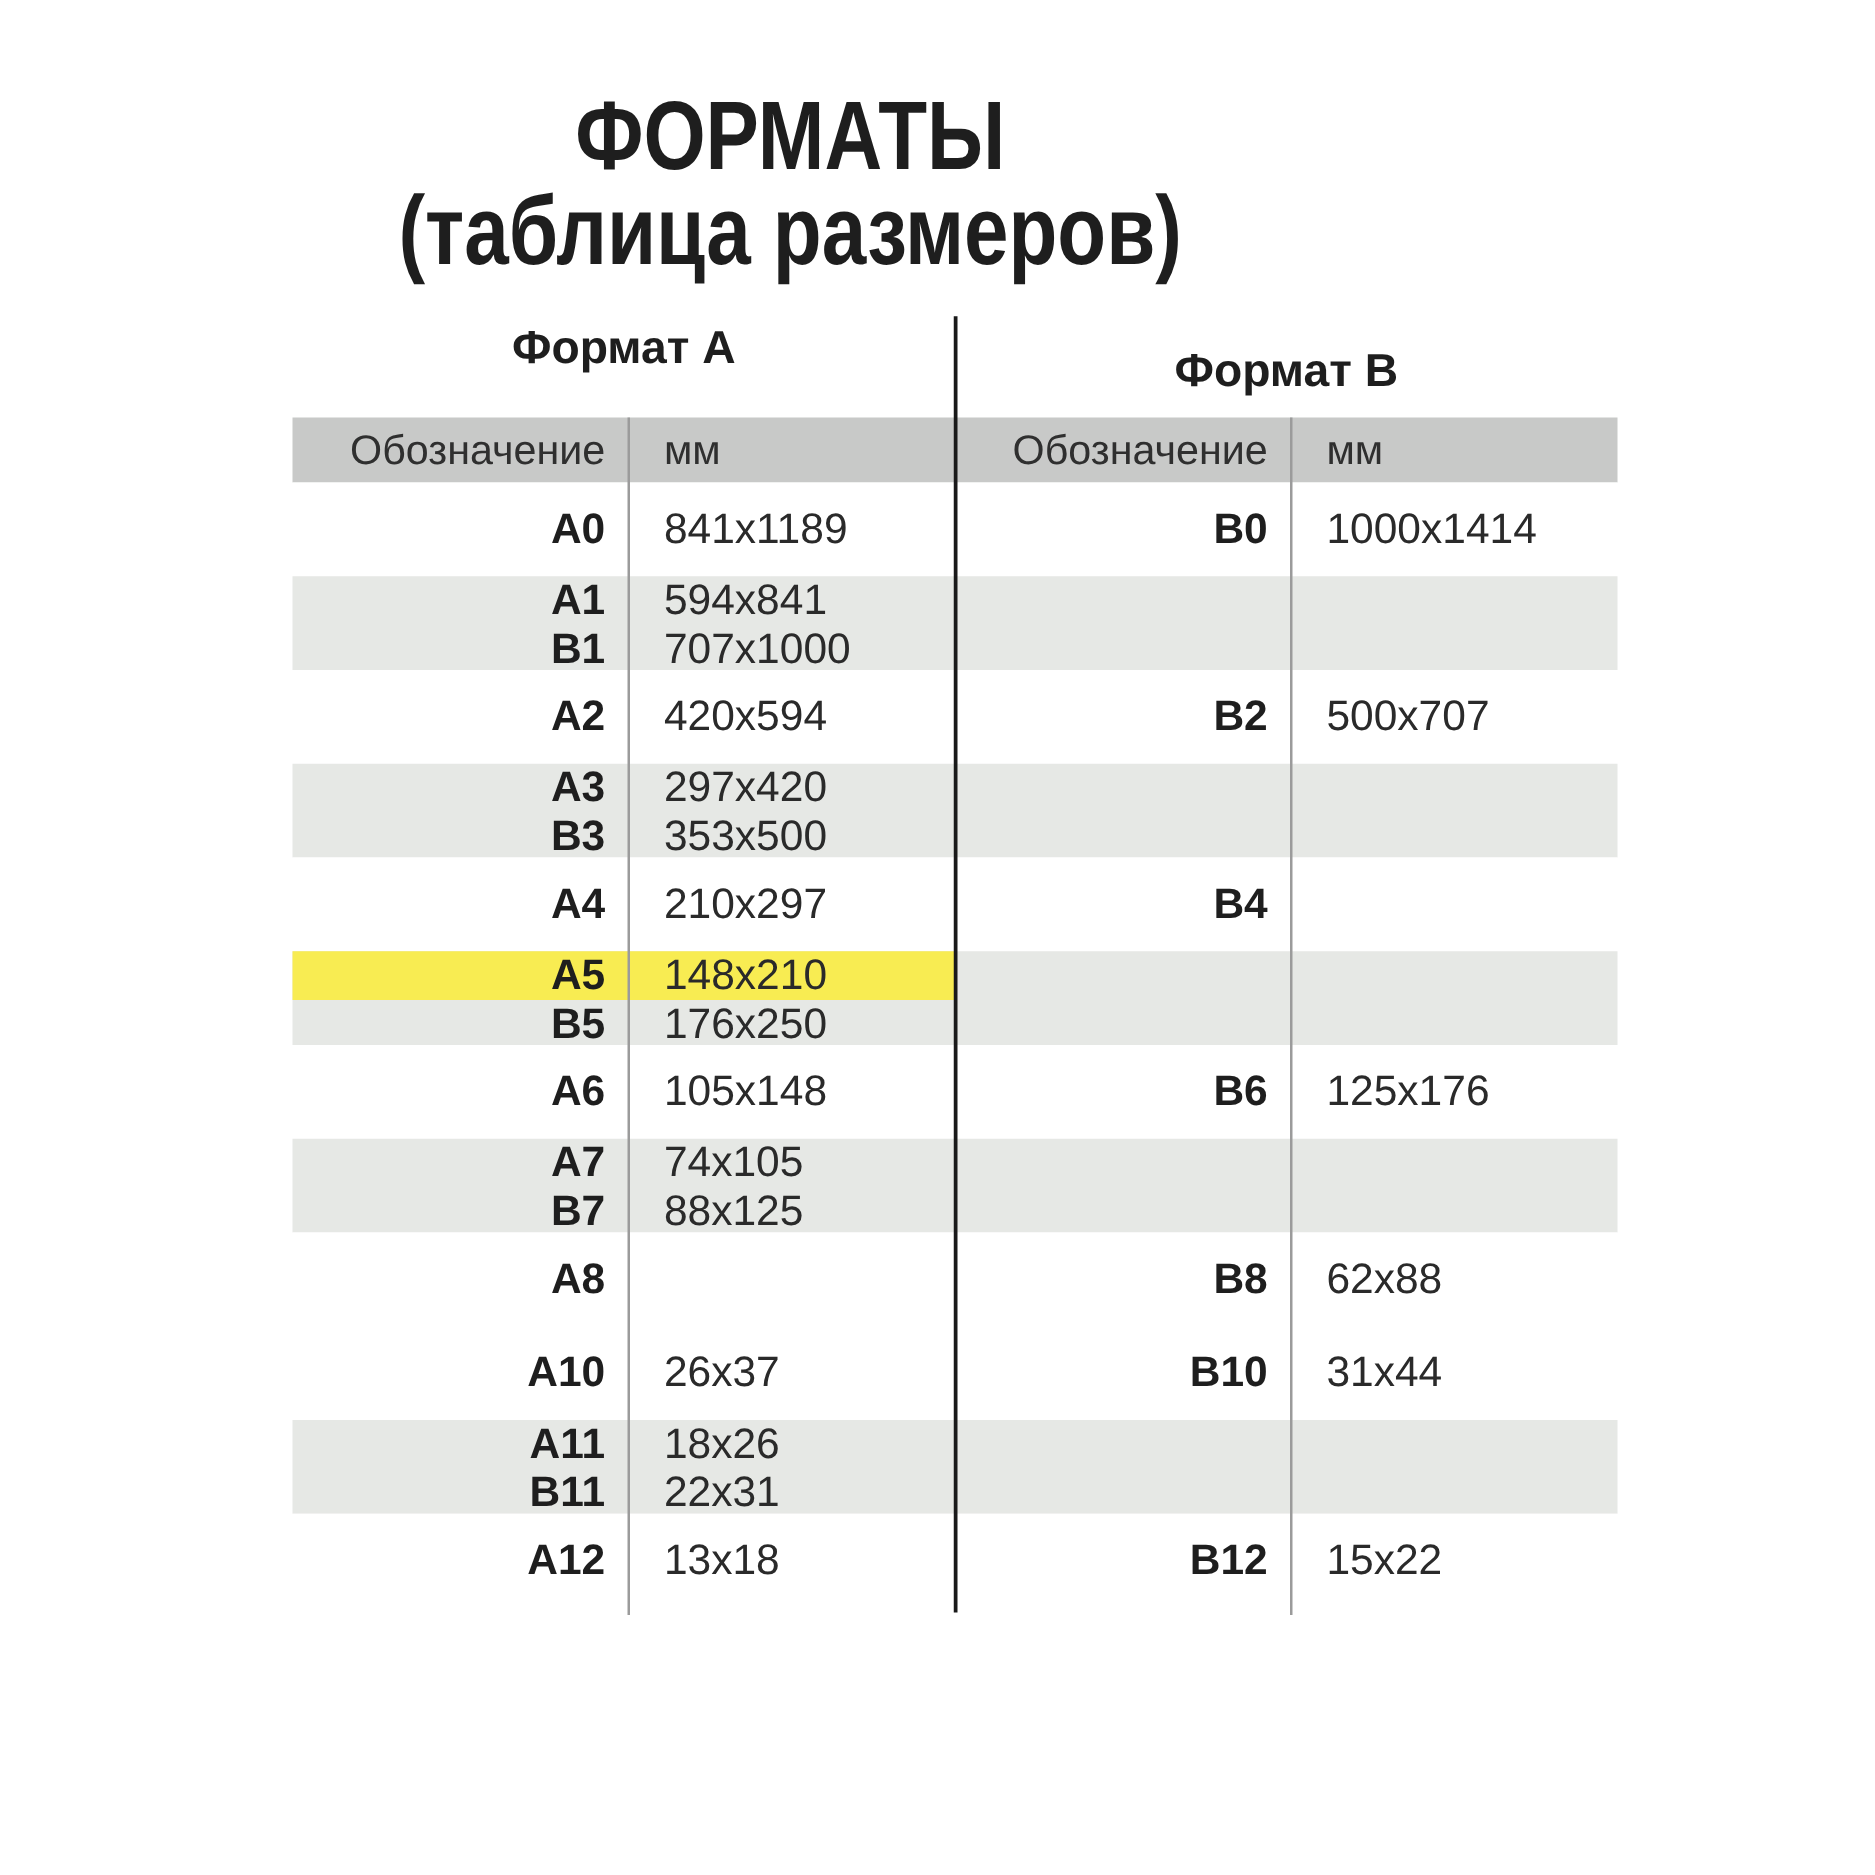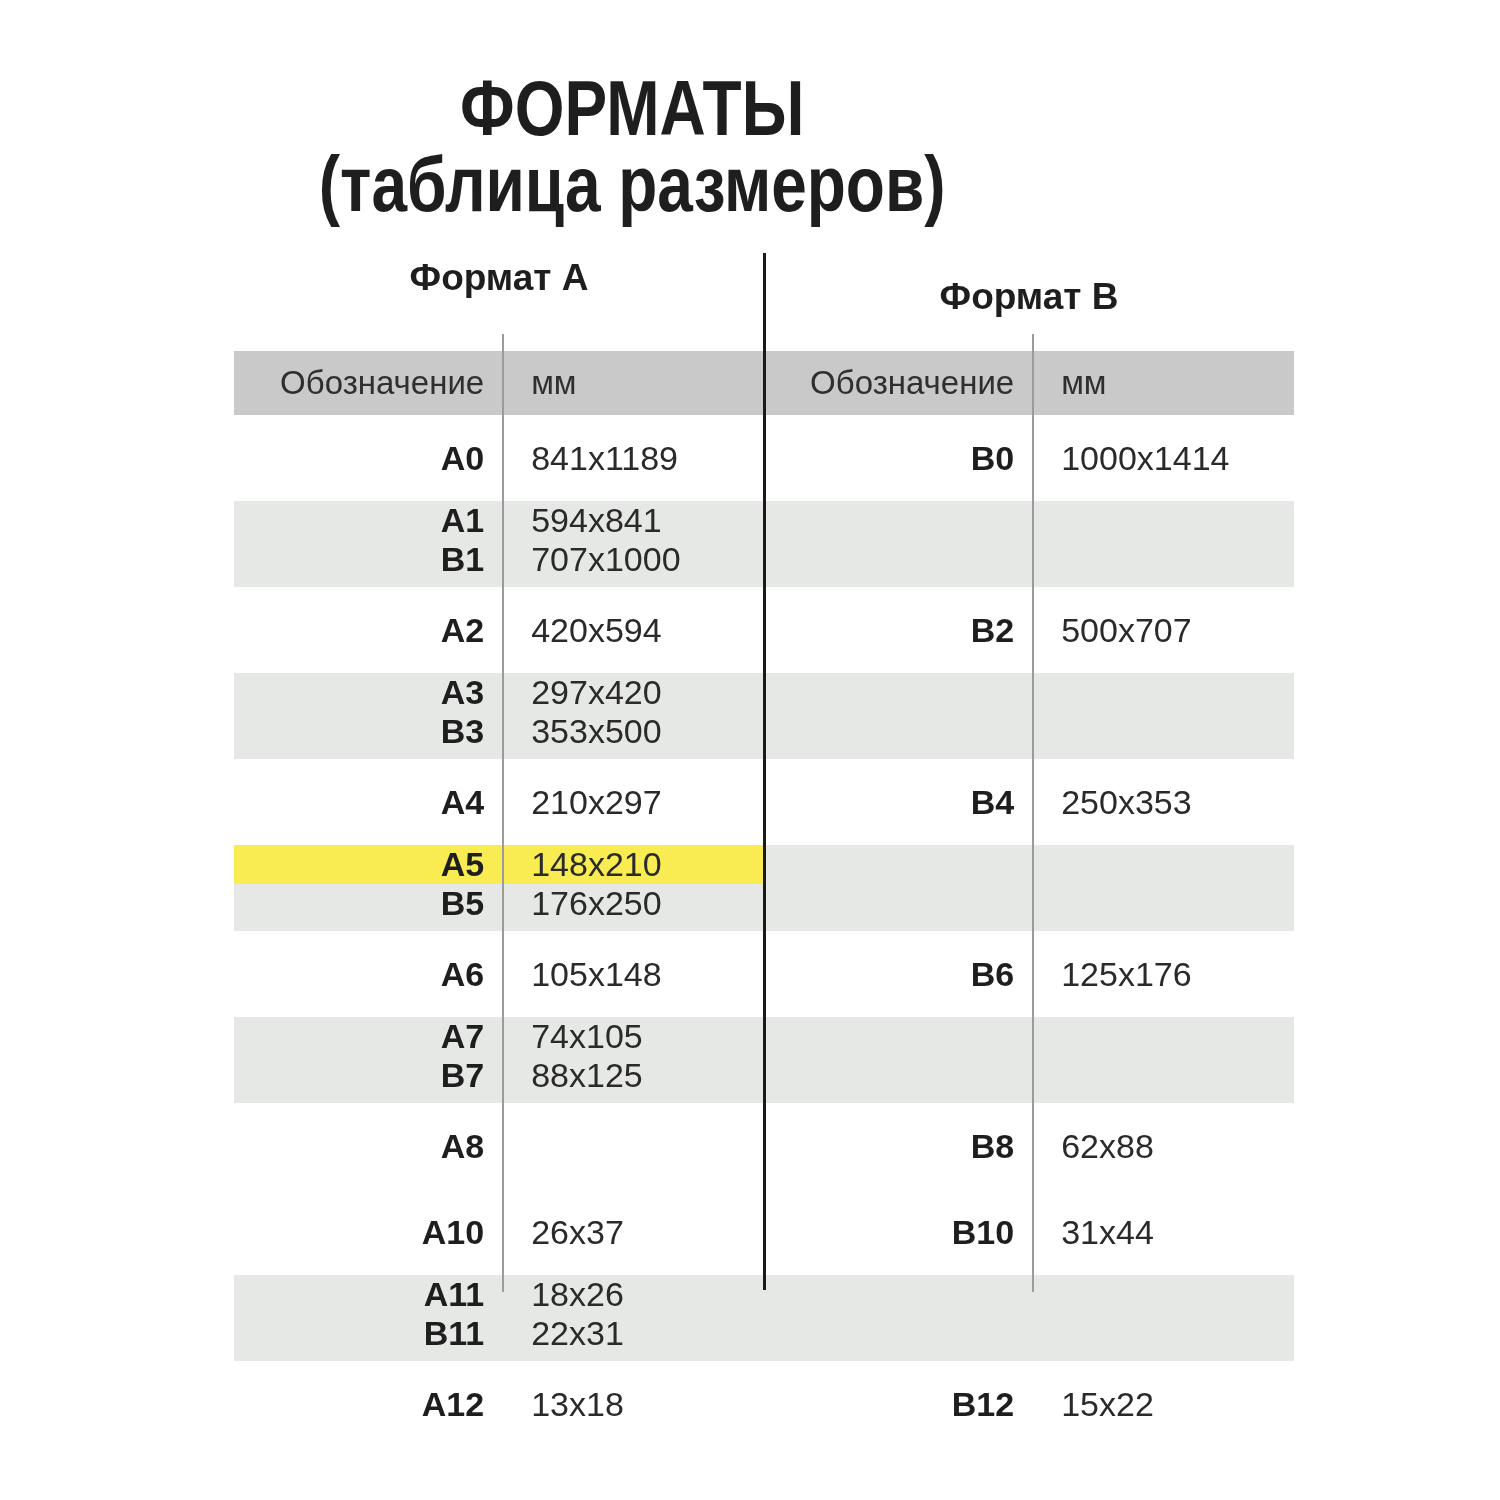--- a/index.html
+++ b/index.html
@@ -8,22 +8,22 @@
 
   .title{position:absolute;top:70px;left:0;width:1264px;text-align:center;font-weight:700;color:var(--text,#1e1e1e);}
   .title-inner{display:inline-block;font-size:78px;line-height:76px;transform:scaleX(0.82);transform-origin:center top;letter-spacing:0;}
 
   .board{position:absolute;left:234px;top:253px;width:1060px;height:1045px;}
   .heading{position:absolute;top:5px;width:50%;text-align:center;font-size:37px;line-height:40px;font-weight:700;color:var(--text,#1e1e1e);}
   .heading-a{left:0;}
   .heading-b{left:50%;margin-top:19px;}
 
   .table{position:absolute;top:81px;left:0;width:1060px;}
-  .header-row{display:flex;height:64px;background:var(--header-bg,#c8c9c8);margin-top:17px;}
-  .row{display:flex;height:86px;background:#fff;}
+  .header-row{display:flex;height:52px;background:var(--header-bg,#c8c9c8);}
+  .row{display:flex;height:75px;background:#fff;}
   .row.alt{background:var(--row-alt,#e6e8e5);flex-direction:column;}
   .half{width:50%;display:flex;}
   .half.highlight{background:var(--highlight,#f8ec52);}
   .cell{display:flex;align-items:center;box-sizing:border-box;overflow:hidden;}
   .lbl{width:50.6%;justify-content:flex-end;padding-right:18px;font-weight:700;font-size:34px;color:var(--text,#1e1e1e);}
   .val{flex:1;justify-content:flex-start;padding-left:29px;font-size:34px;color:#2a2a2a;}
   .hdr{font-weight:400;font-size:33px;color:#2f2f2f;}
   .lbl.hdr{font-weight:400;}
 
   .divider{position:absolute;top:81px;width:2px;height:958px;background:var(--column-divider,#9b9b9b);z-index:2;}
@@ -100,21 +100,20 @@
               <div class="cell val">353x500</div>
             </div>
           </div>
           <div class="row">
             <div class="half">
               <div class="cell lbl">A4</div>
               <div class="cell val">210x297</div>
             </div>
             <div class="half">
               <div class="cell lbl">B4</div>
-              <div class="cell val">250x353</div>
             </div>
           </div>
           <div class="row alt">
             <div class="half highlight">
               <div class="cell lbl">A5</div>
               <div class="cell val">148x210</div>
             </div>
             <div class="half">
               <div class="cell lbl">B5</div>
               <div class="cell val">176x250</div>

